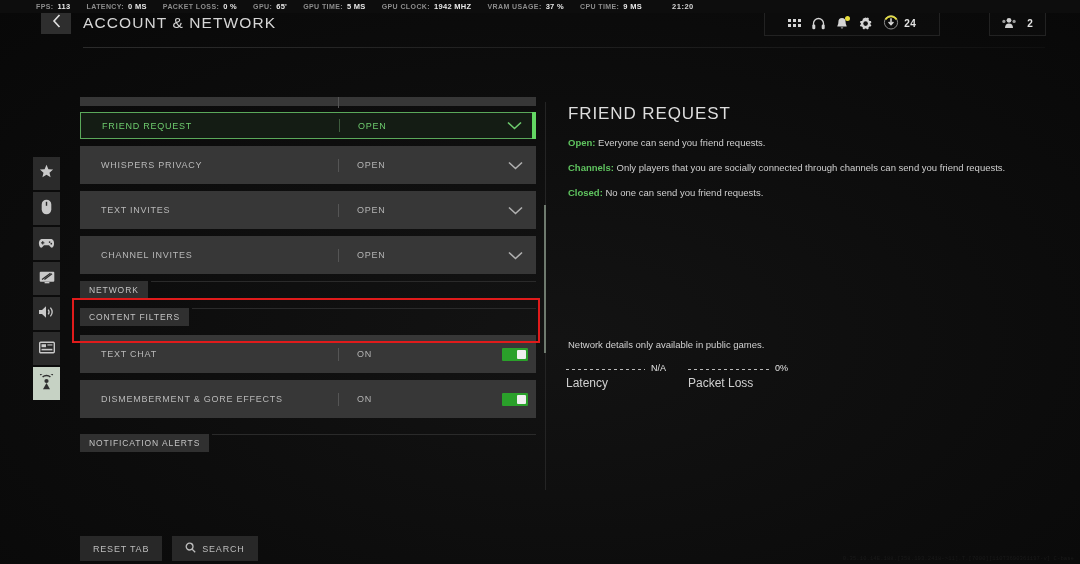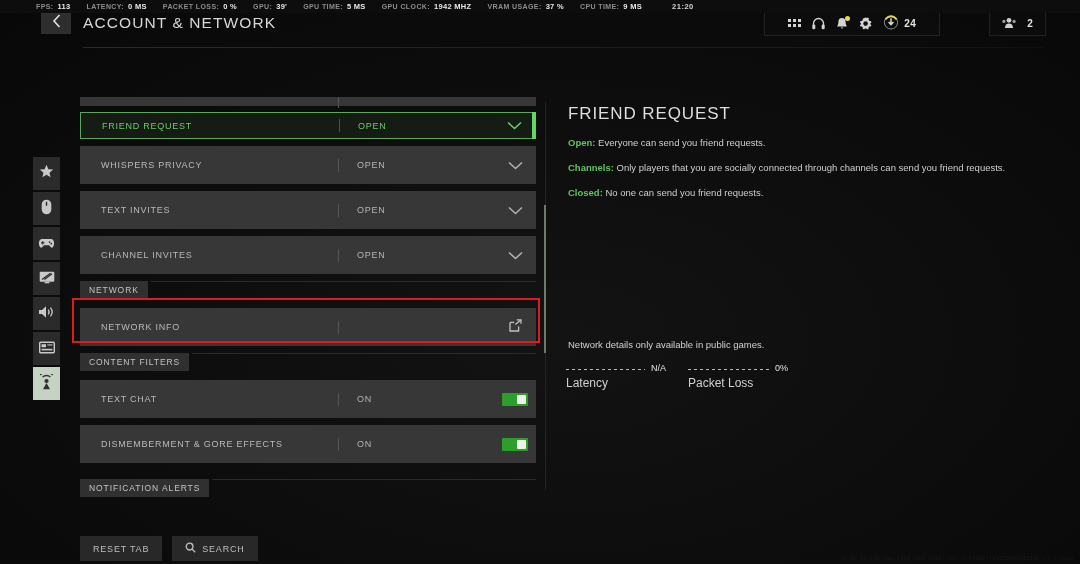--- a/index.html
+++ b/index.html
@@ -213,21 +213,21 @@
   <div class="perf-item">
     <span class="perf-lbl">LATENCY:</span>
     <span class="perf-val">0 MS</span>
   </div>
   <div class="perf-item">
     <span class="perf-lbl">PACKET LOSS:</span>
     <span class="perf-val">0 %</span>
   </div>
   <div class="perf-item">
     <span class="perf-lbl">GPU:</span>
-    <span class="perf-val">39'</span>
+    <span class="perf-val">65'</span>
   </div>
   <div class="perf-item">
     <span class="perf-lbl">GPU TIME:</span>
     <span class="perf-val">5 MS</span>
   </div>
   <div class="perf-item">
     <span class="perf-lbl">GPU CLOCK:</span>
     <span class="perf-val">1942 MHZ</span>
   </div>
   <div class="perf-item">
@@ -436,35 +436,20 @@
           </svg>
       </span>
     </div>
   </div>
 
   <div class="section">
     <span class="tag">NETWORK</span>
     <span class="line"></span>
   </div>
 
-  <div class="row">
-    <div class="row-label">NETWORK INFO</div>
-    <div class="row-div"></div>
-    <div class="row-value"></div>
-    <div class="row-ctl">
-      <span>
-        <svg width="13" height="13" viewBox="0 0 13 13">
-          <path d="M1 3.4 V12 H9.6 V7.6" stroke="#c2c2c2" stroke-width="1.3" fill="none"></path>
-          <path d="M1 3.4 H5.2" stroke="#c2c2c2" stroke-width="1.3" fill="none"></path>
-          <path d="M6.4 5.6 L11.8 0.9" stroke="#c2c2c2" stroke-width="1.3" fill="none"></path>
-          <path d="M7.8 0.9 H12 V4.8" stroke="#c2c2c2" stroke-width="1.3" fill="none"></path>
-        </svg>
-      </span>
-    </div>
-  </div>
 
   <div class="section">
     <span class="tag">CONTENT FILTERS</span>
     <span class="line"></span>
   </div>
 
   <div class="row">
     <div class="row-label">TEXT CHAT</div>
     <div class="row-div"></div>
     <div class="row-value">ON</div>

